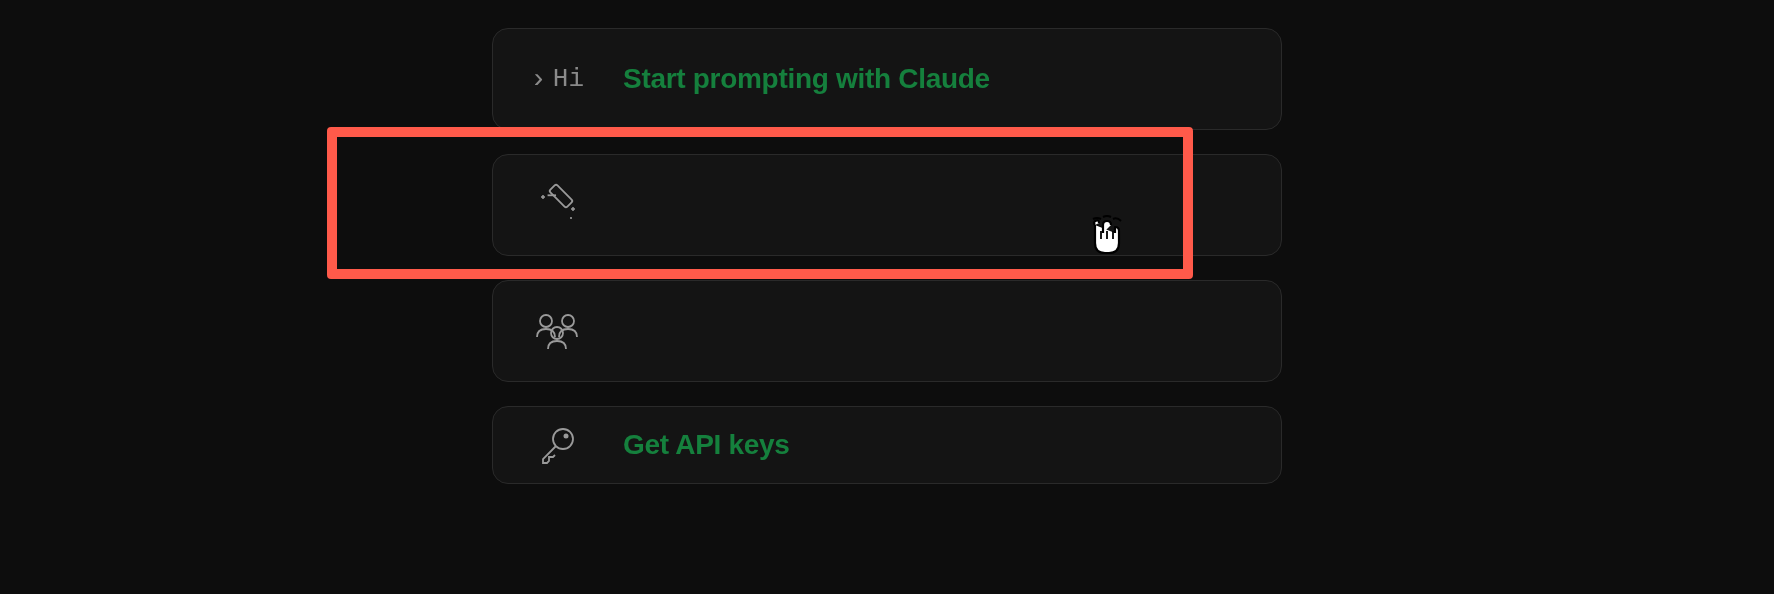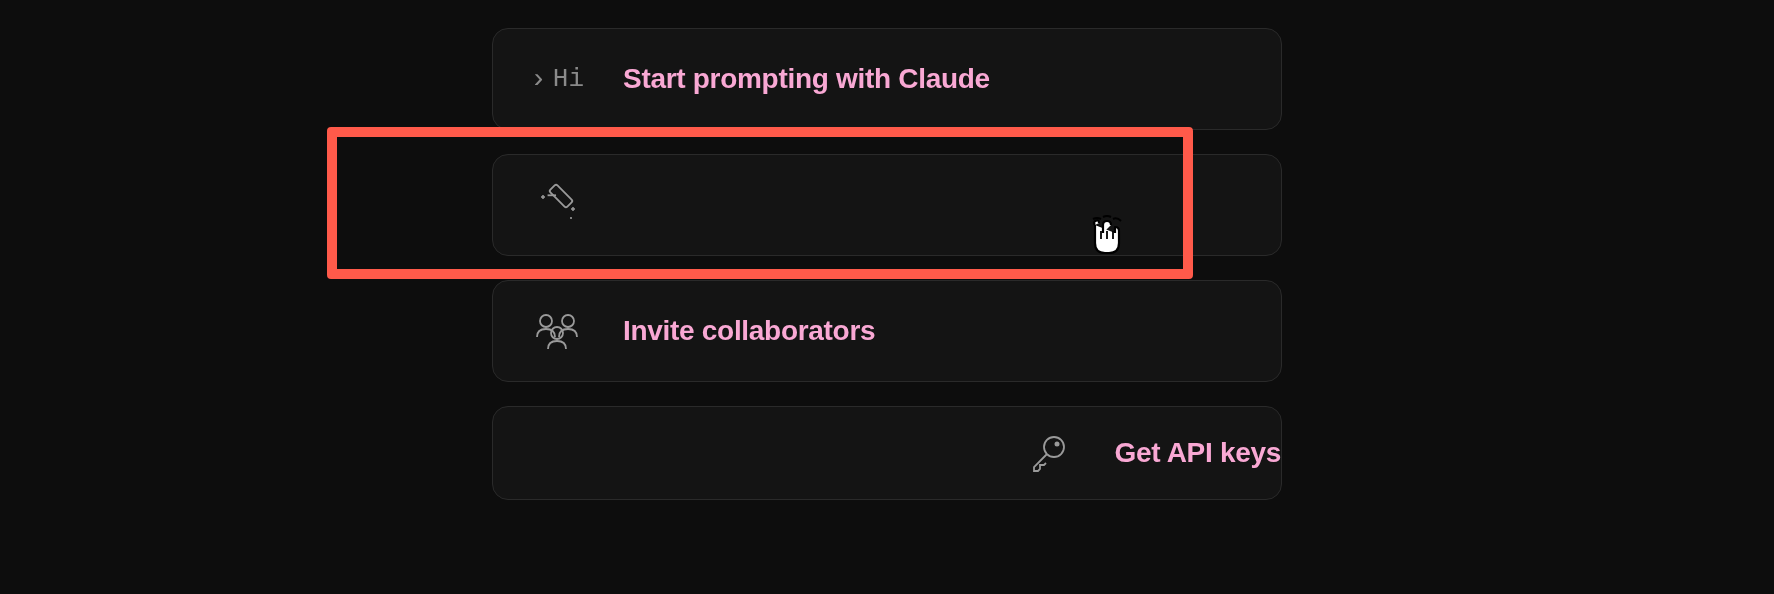--- a/index.html
+++ b/index.html
@@ -25,25 +25,24 @@
       background-color: #141414;
       border: 1px solid #2a2a2a;
       border-radius: 16px;
       display: flex;
       align-items: center;
       padding-left: 36px;
       gap: 38px;
       cursor: pointer;
     }
     .option-card.short {
-      height: 94px;
-      justify-content: flex-end;
+      height: 78px;
     }
     .option-label {
-      color: #f9a8d4;
+      color: #15803d;
       font-size: 28px;
       font-weight: 600;
       letter-spacing: -0.3px;
     }
     .icon-wrap {
       width: 56px;
       height: 56px;
       display: flex;
       align-items: center;
       justify-content: center;
@@ -109,21 +108,20 @@
   <div class="icon-wrap">
     <svg width="52" height="44" viewBox="0 0 52 44" fill="none" stroke="#9a9a9a" stroke-width="1.8">
       <circle cx="15" cy="12" r="6"></circle>
       <path d="M 6 28 Q 6 20 15 20 Q 24 20 24 28"></path>
       <circle cx="37" cy="12" r="6"></circle>
       <path d="M 28 28 Q 28 20 37 20 Q 46 20 46 28"></path>
       <circle cx="26" cy="24" r="6"></circle>
       <path d="M 17 40 Q 17 32 26 32 Q 35 32 35 40"></path>
     </svg>
   </div>
-  <span class="option-label">Invite collaborators</span>
 </div>
 
 <div class="option-card short">
   <div class="icon-wrap">
     <svg width="44" height="44" viewBox="0 0 44 44" fill="none" stroke="#9a9a9a" stroke-width="1.8">
       <circle cx="28" cy="16" r="10"></circle>
       <circle cx="31" cy="13" r="2.5" fill="#9a9a9a" stroke="none"></circle>
       <path d="M 21 23 L 8 36 L 8 40 L 12 40 L 14 38 L 14 34 L 18 34 L 20 32"></path>
     </svg>
   </div>

